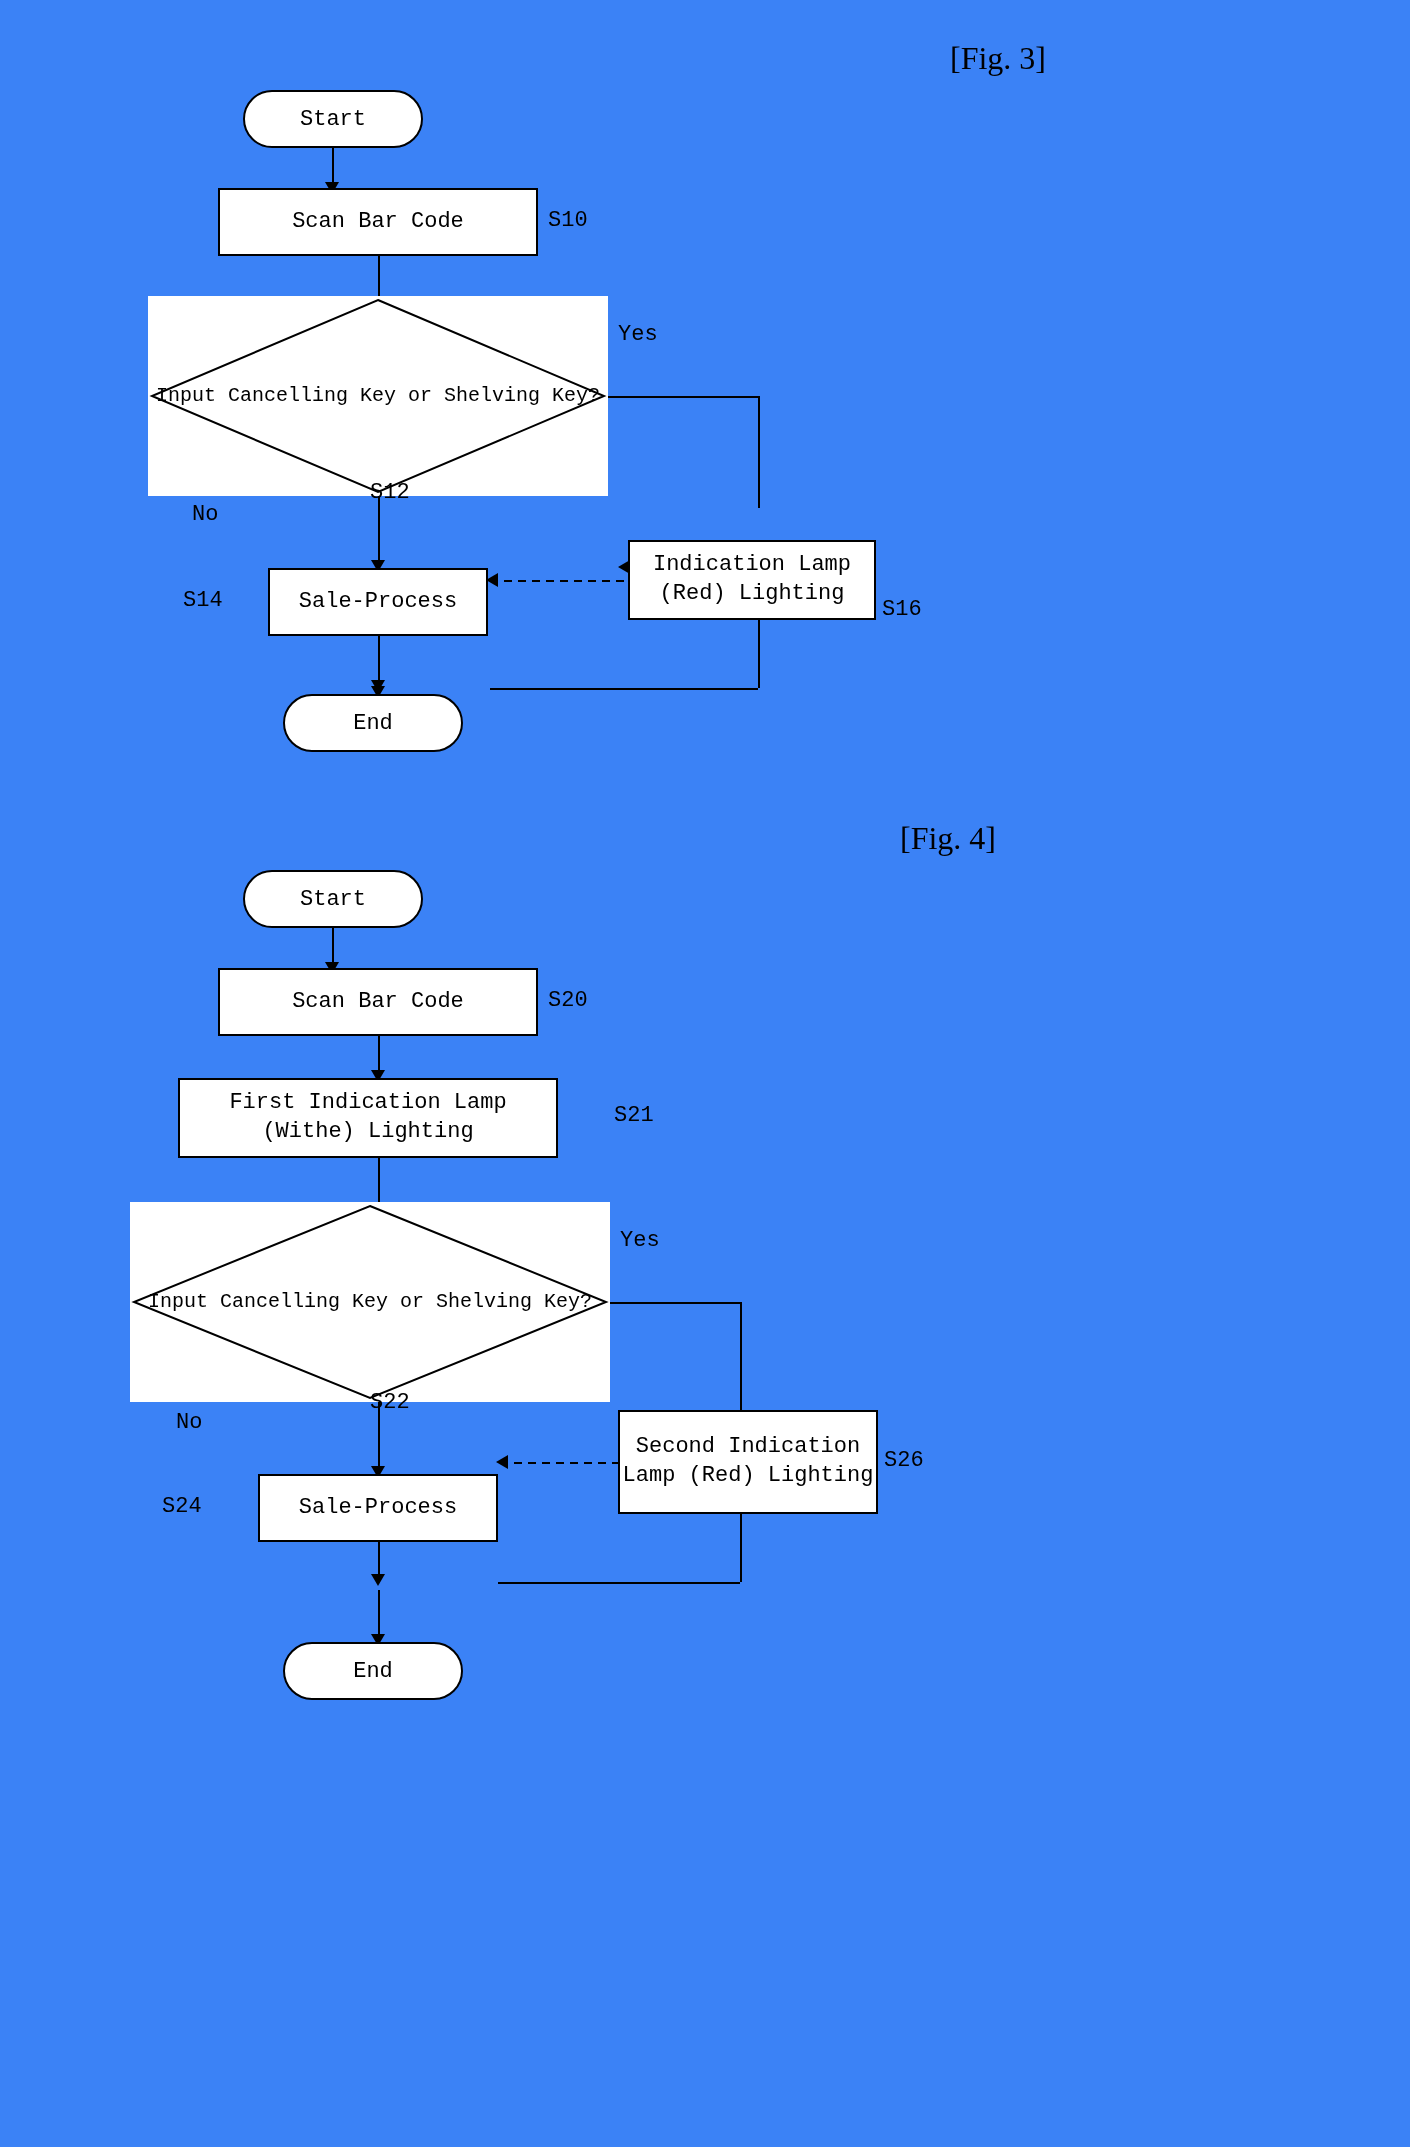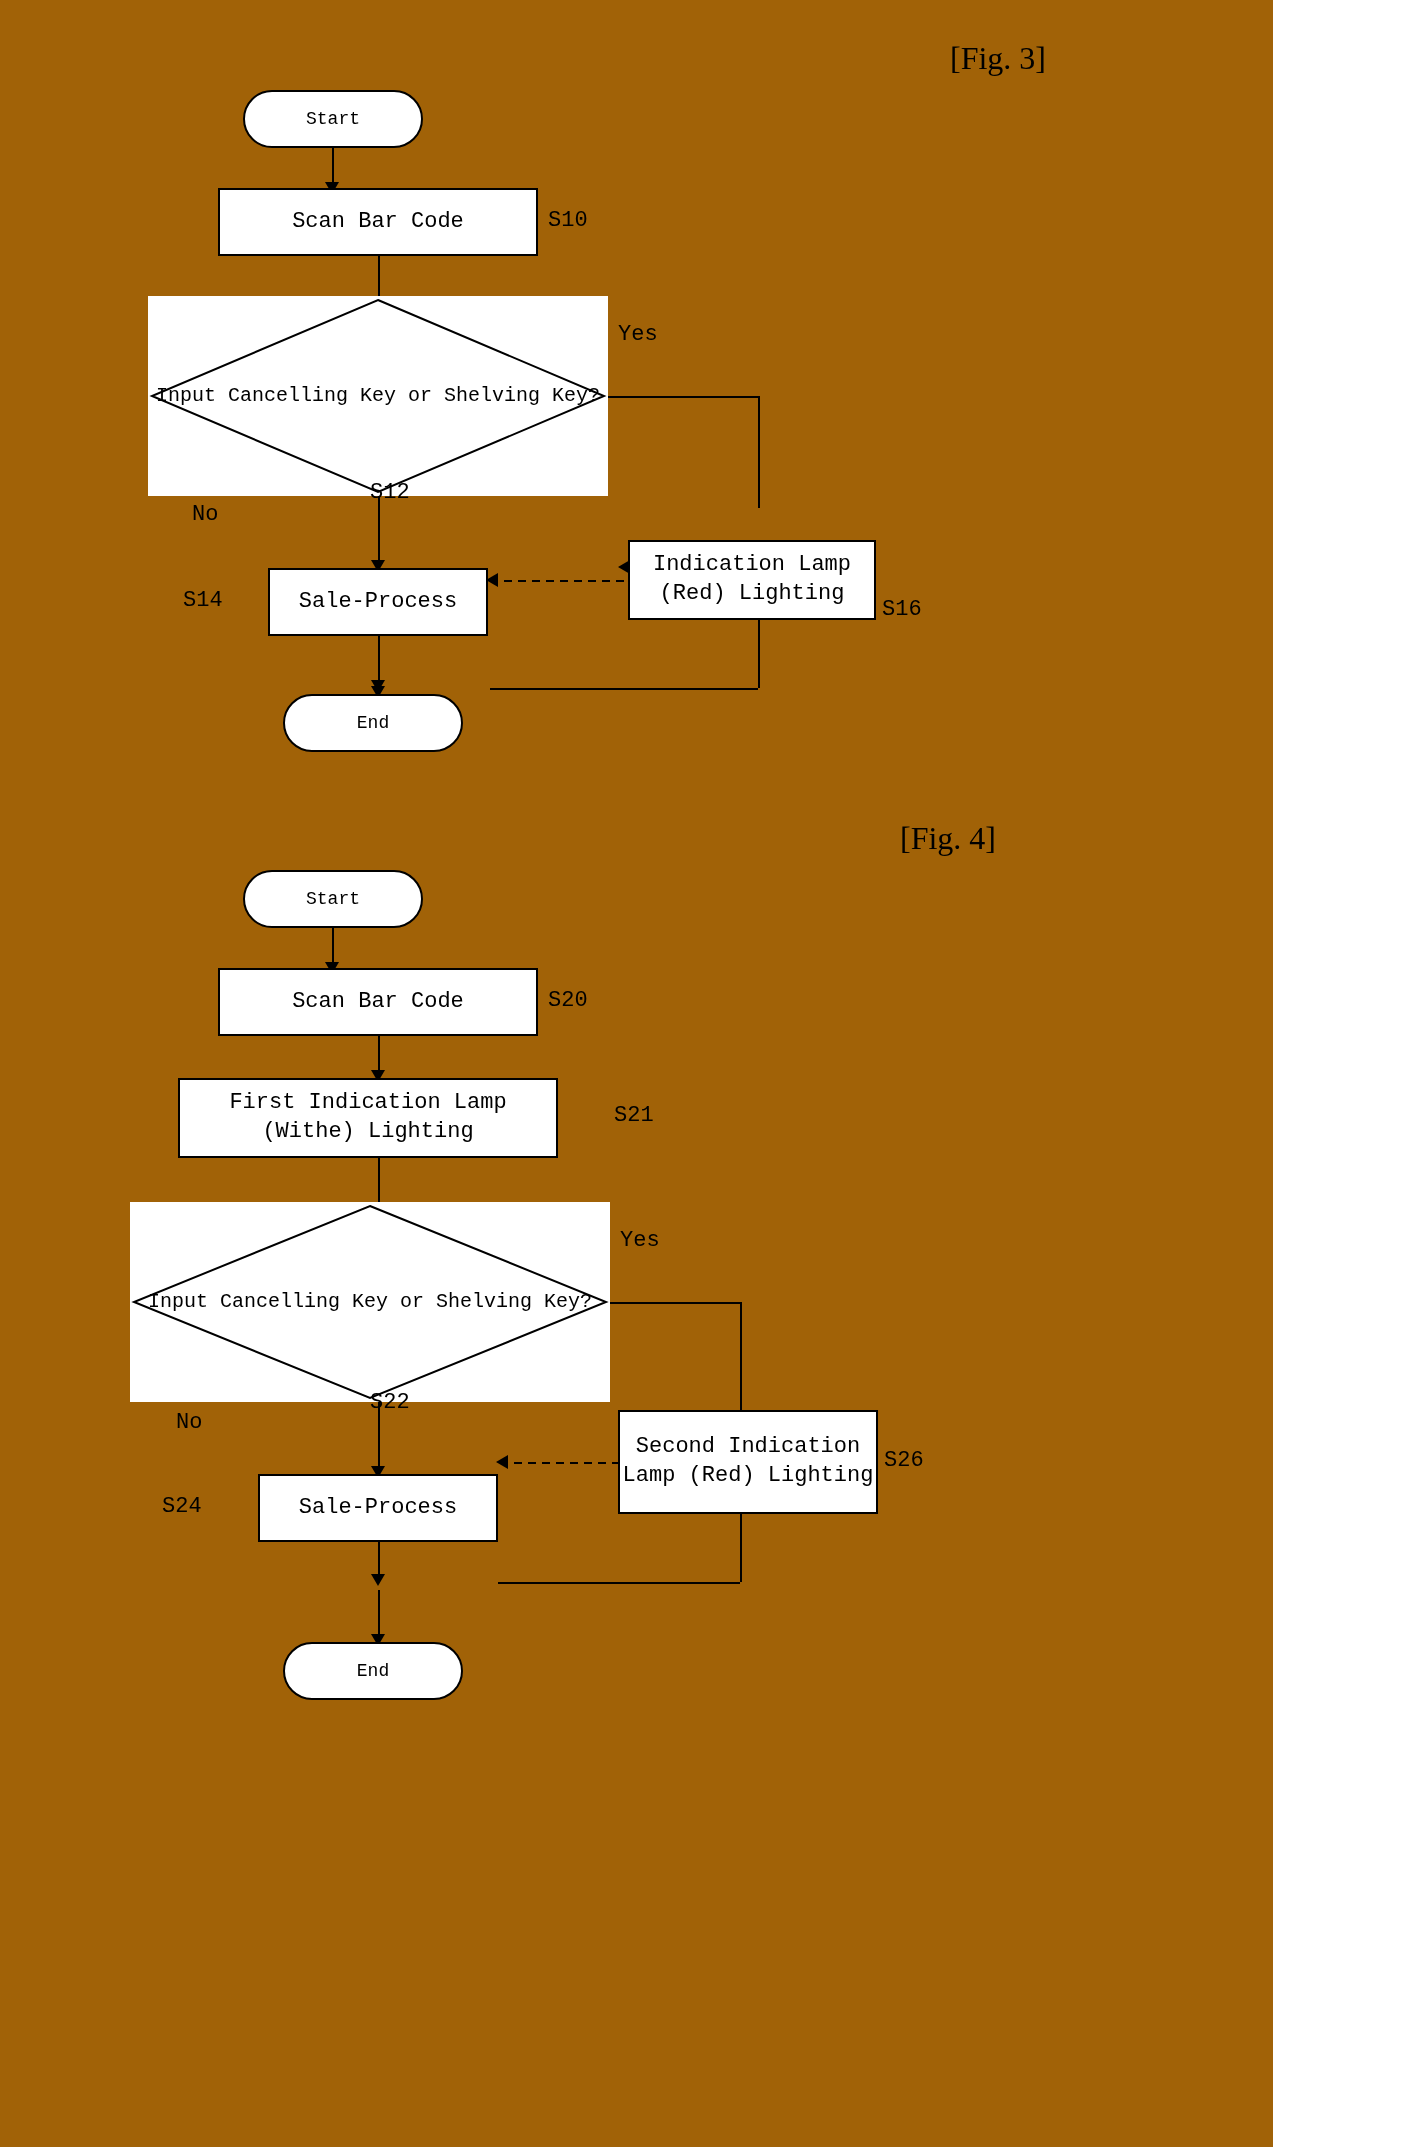--- a/index.html
+++ b/index.html
@@ -6,23 +6,23 @@
     body {
       background: #fff;
       font-family: 'Courier New', Courier, monospace;
       width: 1410px;
       min-height: 2147px;
       position: relative;
       overflow-x: hidden;
     }
 
     .page {
-      width: 1273px;
+      width: 1410px;
       min-height: 2147px;
-      background: #a16207;
+      background: #3b82f6;
       position: relative;
     }
 
     .fig-label {
       font-family: 'Times New Roman', serif;
       font-size: 32px;
       font-weight: normal;
       position: absolute;
     }
 
@@ -42,21 +42,21 @@
 
     .fc-rounded {
       border: 2px solid #000;
       border-radius: 50px;
       background: #fff;
       display: flex;
       align-items: center;
       justify-content: center;
       text-align: center;
       font-family: 'Courier New', Courier, monospace;
-      font-size: 18px;
+      font-size: 22px;
       position: absolute;
     }
 
     .fc-diamond {
       background: #fff;
       position: absolute;
       display: flex;
       align-items: center;
       justify-content: center;
     }

